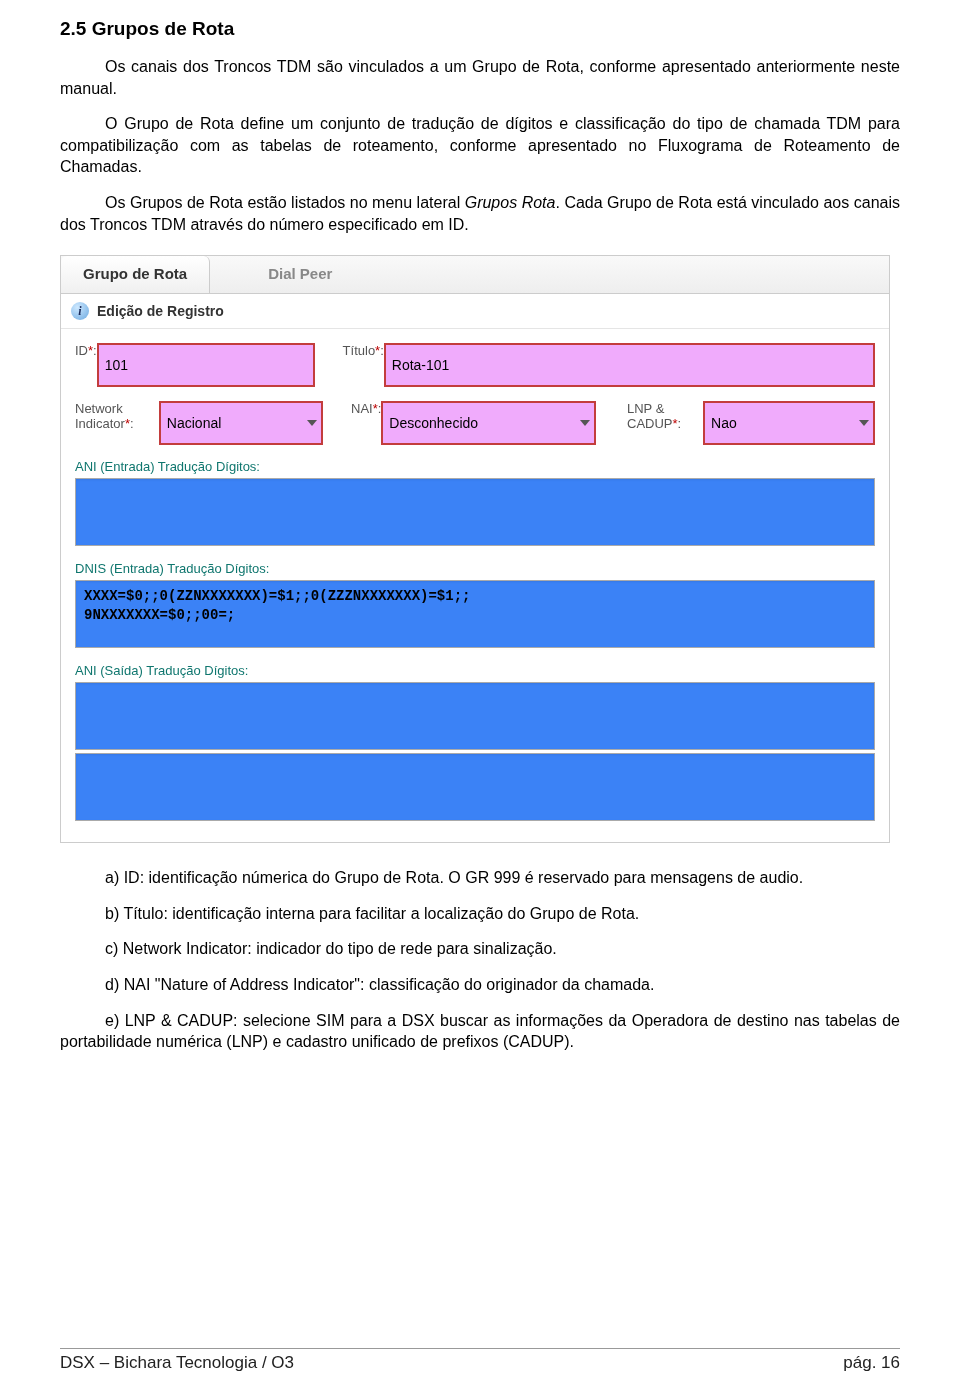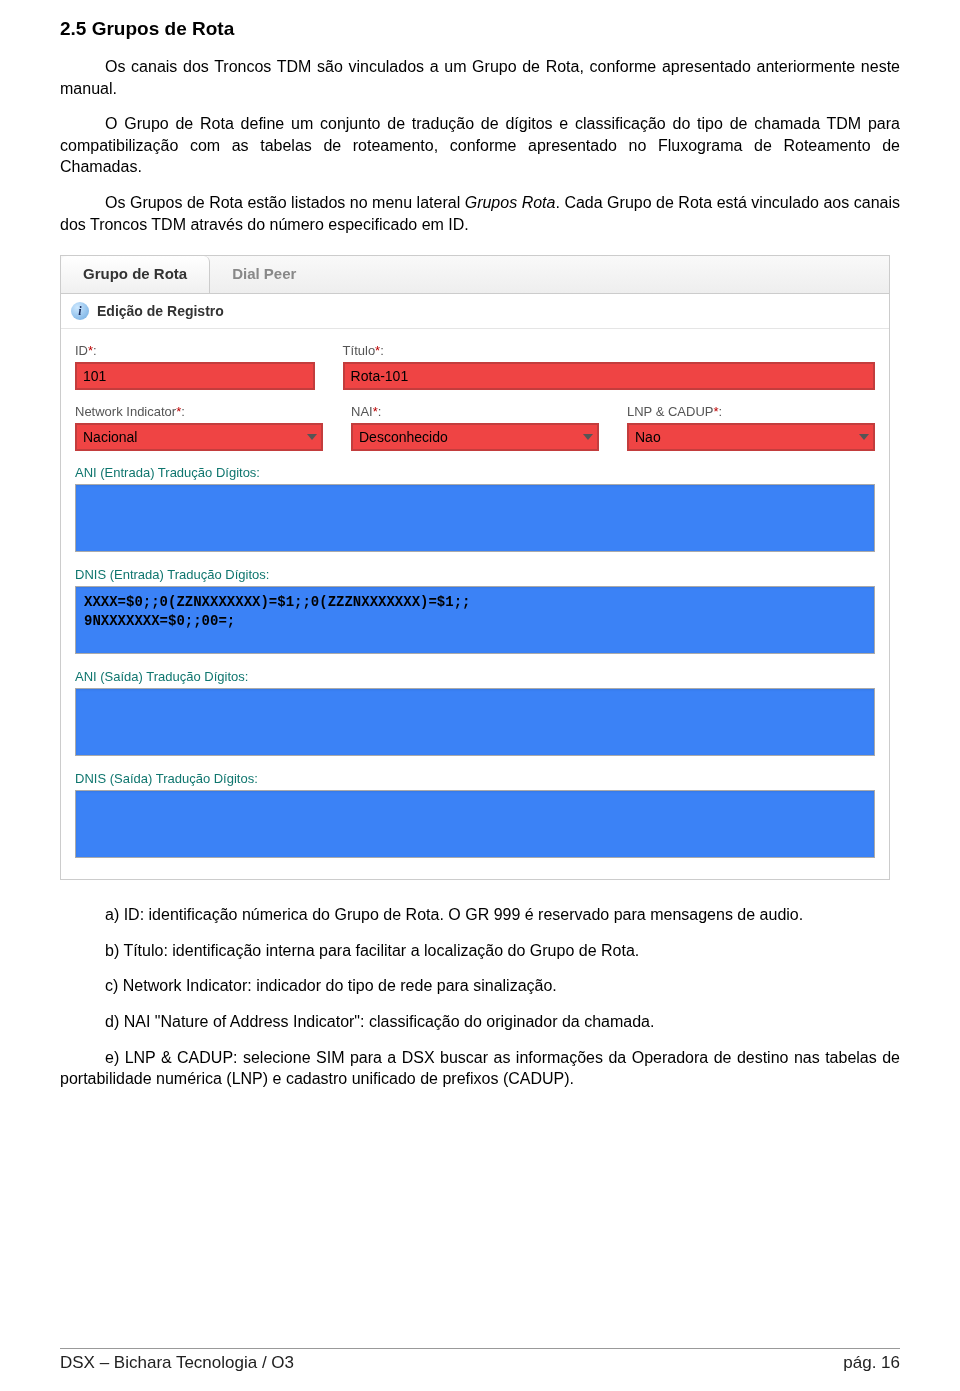--- a/index.html
+++ b/index.html
@@ -24,20 +24,21 @@
     border: 1px solid #ccc;
     padding: 0;
     font-size: 13px;
     color: #333;
   }
   .tabs {
     display: flex;
     background: linear-gradient(#f9f9f9,#eee);
     border-bottom: 1px solid #ccc;
     height: 38px;
+    gap: 36px;
   }
   .tab {
     padding: 9px 22px 0 22px;
     font-size: 15px;
     height: 37px;
     position: relative;
   }
   .tab.active {
     font-weight: bold;
     color: #333;
@@ -61,29 +62,29 @@
   }
   .info-icon {
     width: 18px; height: 18px; border-radius: 50%;
     background: radial-gradient(circle at 35% 30%, #cde8ff, #6ca9e0);
     display: inline-flex; align-items: center; justify-content: center;
     font-family: Georgia, serif; font-style: italic; font-weight: bold;
     color: #1a2a5a; margin-right: 8px; font-size: 12px;
   }
   .form-area { padding: 14px 14px 18px 14px; }
   .row { display: flex; gap: 28px; margin-bottom: 14px; }
-  .col { flex: 1; display: flex; flex-direction: column; }
+  .col { flex: 1; display: flex; flex-direction: row; }
   .lbl { font-size: 13px; color: #555; margin-bottom: 4px; }
   .req { color: #b00; }
   .field {
     border: 2px solid #c33d3d;
-    height: 28px;
+    height: 44px;
     padding: 3px 6px;
     font-size: 14px;
-    background: #ef4444;
+    background: #f0abfc;
     width: 100%;
   }
   .sel-wrap { position: relative; }
   .field.sel { padding-right: 24px; }
   .chev {
     position: absolute; right: 6px; top: 50%; transform: translateY(-50%);
     width: 0; height: 0; border-left: 5px solid transparent; border-right: 5px solid transparent;
     border-top: 6px solid #555;
   }
   .ta-lbl { font-size: 13px; color: #0f766e; margin: 12px 0 4px 0; }
@@ -184,21 +185,20 @@
     <div class="ta-lbl">ANI (Entrada) Tradução Dígitos:</div>
     <textarea class="ta" style=""></textarea>
 
     <div class="ta-lbl">DNIS (Entrada) Tradução Dígitos:</div>
     <textarea class="ta" style="">XXXX=$0;;0(ZZNXXXXXXX)=$1;;0(ZZZNXXXXXXX)=$1;;
 9NXXXXXXX=$0;;00=;</textarea>
 
     <div class="ta-lbl">ANI (Saída) Tradução Dígitos:</div>
     <textarea class="ta" style=""></textarea>
 
-    <div class="ta-lbl">DNIS (Saída) Tradução Dígitos:</div>
     <textarea class="ta" style=""></textarea>
 
   </div>
 </div>
 
 <p class="para indent">a) ID: identificação númerica do Grupo de Rota. O GR 999 é reservado para mensagens de audio.</p>
 <p class="para indent">b) Título: identificação interna para facilitar a localização do Grupo de Rota.</p>
 <p class="para indent">c) Network Indicator: indicador do tipo de rede para sinalização.</p>
 <p class="para indent">d) NAI "Nature of Address Indicator": classificação do originador da chamada.</p>
 <p class="para indent">e) LNP &amp; CADUP: selecione SIM para a DSX buscar as informações da Operadora de destino nas tabelas de portabilidade numérica (LNP) e cadastro unificado de prefixos (CADUP).</p>

